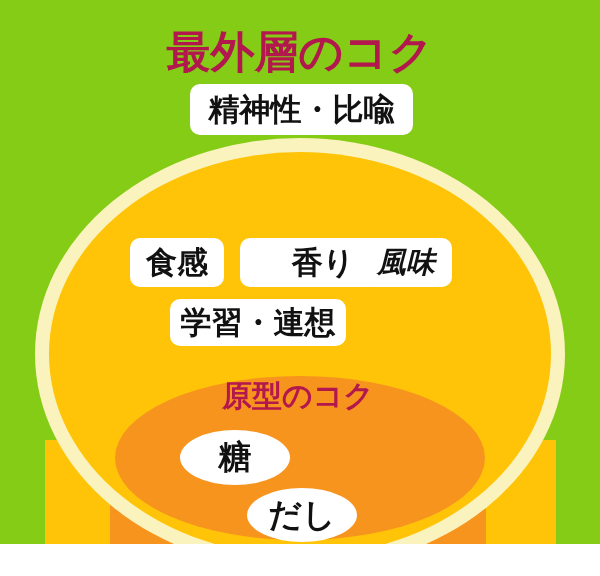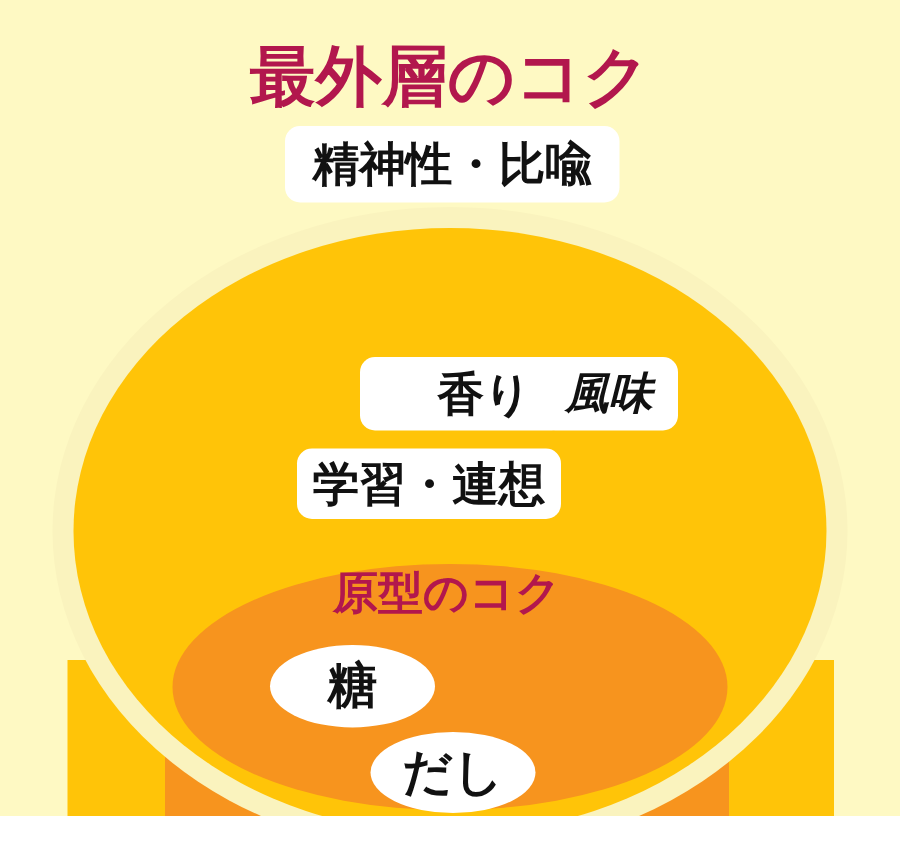--- a/index.html
+++ b/index.html
@@ -3,21 +3,21 @@
 <meta charset="utf-8">
 <style>
   html, body { margin: 0; padding: 0; }
   body {
     font-family: "Liberation Sans", "DejaVu Sans", sans-serif;
     width: 600px; height: 576px;
   }
   .stage {
     position: relative;
     width: 600px; height: 544px;
-    background: #fef9c3;
+    background: #84cc16;
     overflow: hidden;
   }
   .abs { position: absolute; text-align: right; }
 
   
   .gold-rect   { left: 45px;  top: 440px; width: 511px; height: 125px; background: #FFC408; }
   .orange-rect { left: 110px; top: 500px; width: 376px; height: 56px;  background: #F7941E; }
 
   
   .ring         { left: 35px; top: 138px; width: 530px; height: 432px; background: #FAF3BE; border-radius: 50%; }
@@ -46,40 +46,41 @@
     justify-content: center;
     white-space: nowrap;
   }
   .rounded { border-radius: 10px; }
   .ovalshape { border-radius: 50%; }
 
   .pill       { left: 190px; top: 84px;  width: 223px; height: 51px; font-size: 31px; }
   .chip-1     { left: 130px; top: 238px; width: 94px;  height: 49px; font-size: 31px; }
   .chip-2     { left: 240px; top: 238px; width: 110px; height: 49px; font-size: 31px; padding-left: 28px; }
   .chip-3     { left: 360px; top: 238px; width: 92px;  height: 49px; font-size: 29px; font-style: italic; }
-  .chip-wide  { left: 198px; top: 299px; width: 176px; height: 47px; font-size: 31px; }
+  .chip-wide  { left: 170px; top: 299px; width: 176px; height: 47px; font-size: 31px; }
 
   .oval-1 { left: 180px; top: 430px; width: 110px; height: 55px; font-size: 33px; }
   .oval-2 { left: 310px; top: 428px; width: 110px; height: 57px; font-size: 33px; }
   .oval-3 { left: 247px; top: 488px; width: 110px; height: 54px; font-size: 33px; }
 </style>
 </head>
 <body>
 
 <div class="stage">
 
   <div class="abs gold-rect"></div>
   <div class="abs orange-rect"></div>
 
   <div class="abs ring"></div>
   <div class="abs gold-ellipse"></div>
 
   <div class="abs layer-title outer-title">最外層のコク</div>
   <div class="abs chip rounded pill">精神性・比喩</div>
 
+  <div class="abs chip rounded chip-1">食感</div>
   <div class="abs chip rounded chip-2">香り</div>
   <div class="abs chip rounded chip-3">風味</div>
   <div class="abs chip rounded chip-wide">学習・連想</div>
 
   <div class="abs core-ellipse"></div>
   <div class="abs layer-title core-title">原型のコク</div>
   <div class="abs chip ovalshape oval-1">糖</div>
   <div class="abs chip ovalshape oval-3">だし</div>
 
 </div>

